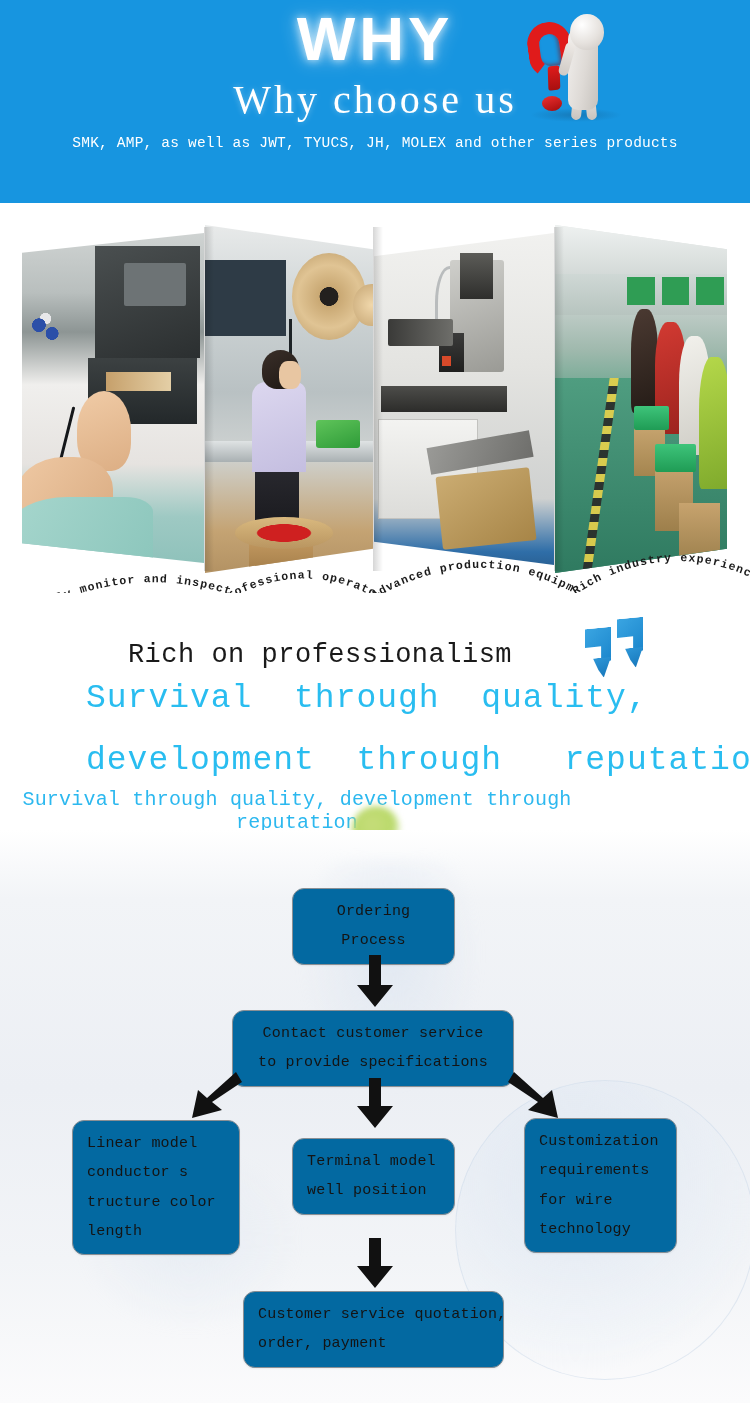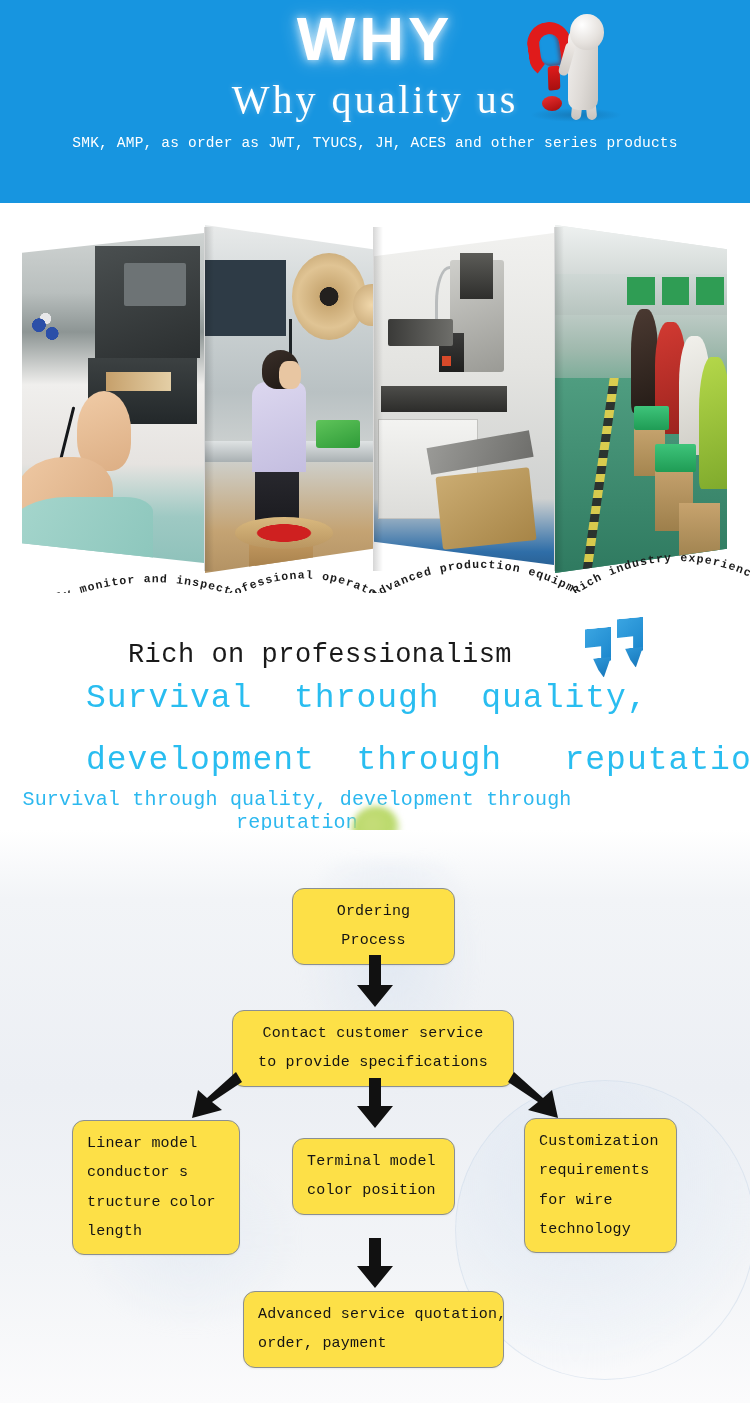--- a/index.html
+++ b/index.html
@@ -297,21 +297,21 @@
   }
   #flow .ghost2 {
     position:absolute; left:80px; top:1150px; width:220px; height:180px;
     background:radial-gradient(ellipse at 50% 50%, rgba(219,229,241,.45) 0%, rgba(240,244,249,0) 72%);
     transform:translateY(-830px);
     filter:blur(7px);
   }
 
   .node {
     position:absolute;
-    background:#fde047;
+    background:#0369a1;
     border:1.4px solid #8a8f94;
     border-radius:12px;
     font-family:"Liberation Mono", monospace;
     font-size:15px;
     color:#141414;
     line-height:1.95;
     padding:8px 14px;
     letter-spacing:0.2px;
     box-shadow:0 1px 2px rgba(0,0,0,.06);
   }
@@ -327,23 +327,23 @@
   .arrow { position:absolute; }
   .arrow svg { display:block; }
 
   .node div { white-space:pre; }
 </style>
 </head>
 <body>
 
 <div id="header">
   <div id="why-big">WHY</div>
-  <div id="why-choose">Why quality us</div>
+  <div id="why-choose">Why choose us</div>
   <div id="header-sub">
-    <div>SMK, AMP, as order as JWT, TYUCS, JH, ACES and other series products</div>
+    <div>SMK, AMP, as well as JWT, TYUCS, JH, MOLEX and other series products</div>
   </div>
 
   <div id="mascot">
     <div class="shadow"></div>
     <div class="qcurve"></div>
     <div class="qstem"></div>
     <div class="qdot"></div>
     <div class="legL"></div>
     <div class="legR"></div>
     <div class="body"></div>
@@ -511,32 +511,32 @@
 
 <div class="node" id="n-linear">
   <div>Linear model
 conductor s
 tructure color
 length</div>
 </div>
 
 <div class="node" id="n-terminal">
   <div>Terminal model
-color position</div>
+well position</div>
 </div>
 
 <div class="node" id="n-custom">
   <div>Customization
 requirements
 for wire
 technology</div>
 </div>
 
 <div class="arrow" style="left:355px; top:1238px;">
   <svg width="40" height="50" viewBox="0 0 40 50">
     <polygon points="14,0 26,0 26,28 38,28 20,50 2,28 14,28" fill="#111111"></polygon>
   </svg>
 </div>
 
 <div class="node" id="n-quote">
-  <div>Advanced service quotation,
+  <div>Customer service quotation,
 order, payment</div>
 </div>
 
 </body></html>

